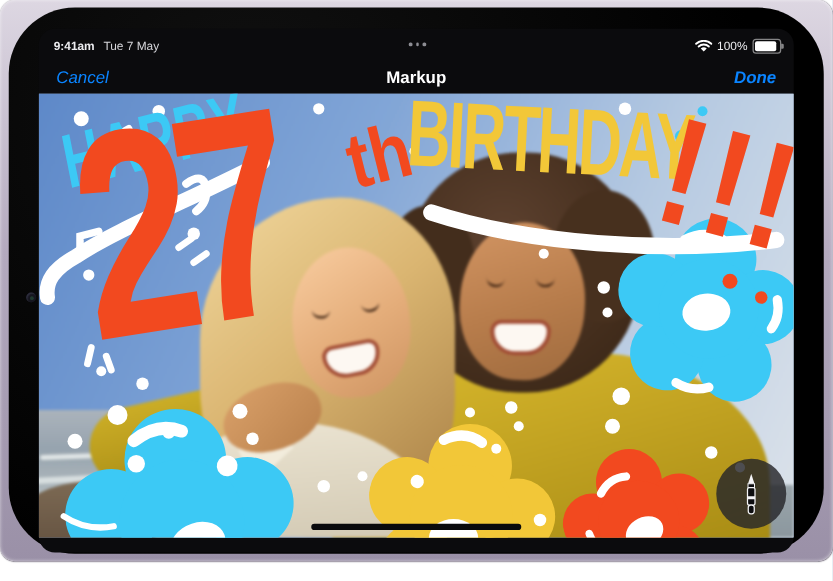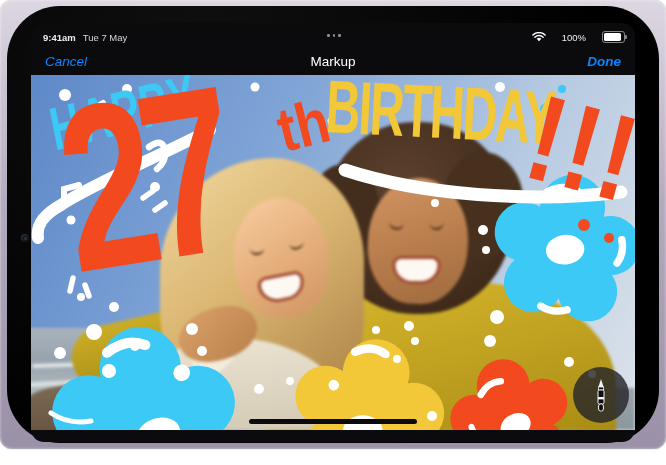--- a/index.html
+++ b/index.html
@@ -17,29 +17,29 @@
   .screen{position:absolute;left:31px;top:23px;width:604px;height:419px;border-radius:13px;
     background:#0b0b0d;overflow:hidden;}
   
   .statusbar{position:absolute;left:12px;right:10px;top:6px;height:16px;display:flex;
     align-items:center;justify-content:space-between;color:#ededf0;font-size:9.5px;}
   .sb-left{display:flex;gap:7px;align-items:center;}
   .sb-time{font-weight:bold;}
   .sb-date{color:#d6d6da;}
   .sb-center{position:absolute;left:0;right:0;top:5px;display:flex;justify-content:center;gap:3px;}
   .mt-dot{width:2.6px;height:2.6px;border-radius:50%;background:#8d8d93;}
-  .sb-right{display:flex;gap:16px;align-items:center;}
+  .sb-right{display:flex;gap:4px;align-items:center;}
   .batt{width:21px;height:10px;border:1px solid rgba(255,255,255,.5);border-radius:2.8px;position:relative;}
   .batt-fill{position:absolute;left:1px;top:1px;bottom:1px;width:16.5px;background:#fff;border-radius:1.6px;}
   .batt-nub{position:absolute;right:-3px;top:3px;width:1.6px;height:4px;background:rgba(255,255,255,.5);border-radius:0 1px 1px 0;}
   
   .navbar{position:absolute;left:14px;right:14px;top:26px;height:24px;display:flex;
     align-items:center;justify-content:space-between;font-size:13.5px;}
   .nav-btn{color:#0a84ff;cursor:pointer;font-style:italic;}
-  .nav-title{position:absolute;left:0;right:0;text-align:center;color:#fff;font-weight:normal;}
+  .nav-title{position:absolute;left:0;right:0;text-align:center;color:#fff;font-weight:bold;}
   .nav-done{font-weight:bold;}
   
   .photo{position:absolute;left:0;top:52px;width:604px;height:355px;overflow:hidden;background:#9db4d2;}
   .photo-real{position:absolute;inset:-3px;filter:blur(1.4px) saturate(1.05);}
   .sky{position:absolute;inset:0;background:linear-gradient(115deg,#5f88c5 0%,#84a6d4 38%,#b6c9e0 68%,#dde3e9 100%);}
   .ocean-left{position:absolute;left:0;top:256px;width:165px;height:78px;
     background:linear-gradient(180deg,#aab3bb,#97a3ad 40%,#b7c0c3);}
   .foam1{position:absolute;left:4px;top:34px;width:120px;height:4px;background:#e8ecec;border-radius:3px;transform:rotate(-2deg);opacity:.9;}
   .foam2{position:absolute;left:0px;top:52px;width:90px;height:5px;background:#dfe5e5;border-radius:3px;transform:rotate(-3deg);opacity:.85;}
   .sand{position:absolute;left:-6px;top:312px;width:140px;height:50px;background:linear-gradient(180deg,#7c6a55,#655443);border-radius:45% 55% 0 0;}

